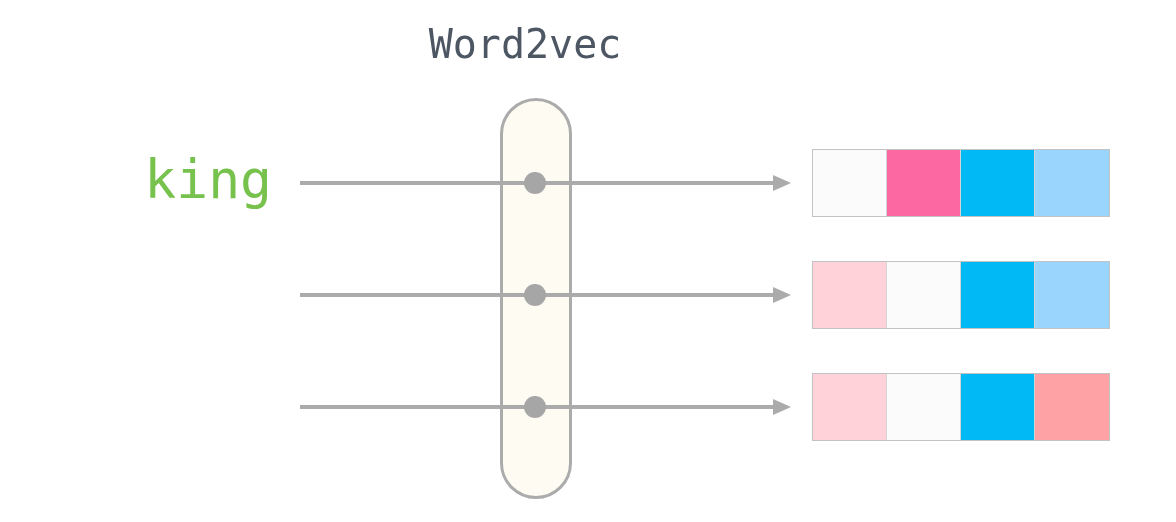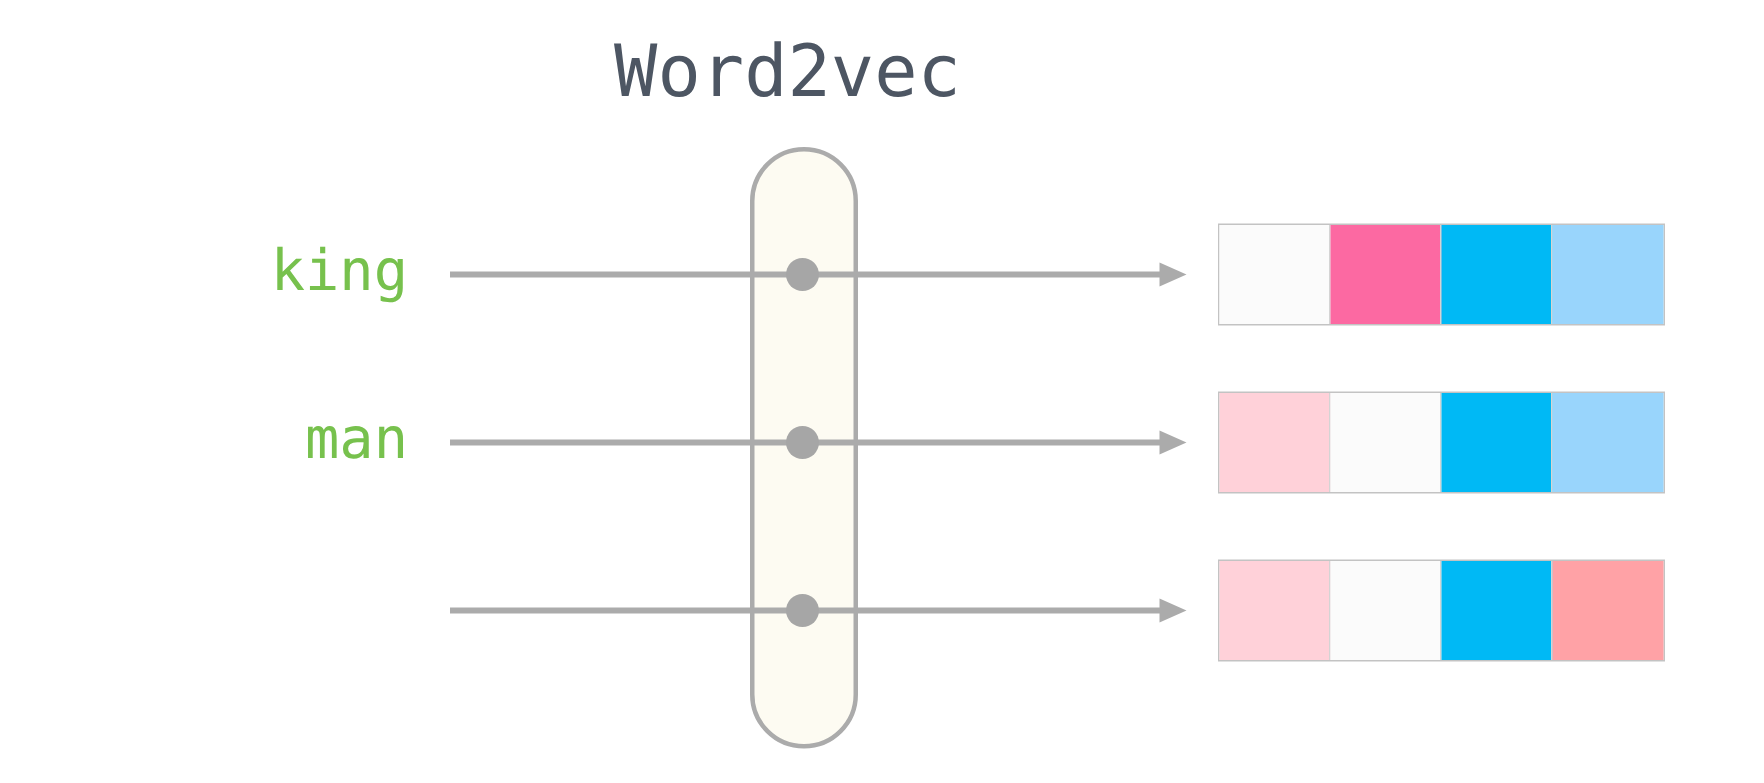--- a/index.html
+++ b/index.html
@@ -15,21 +15,21 @@
     background: #ffffff;
     overflow: hidden;
   }
 
   
   .title {
     position: absolute;
     left: 525px;
     top: 24px;
     transform: translateX(-50%);
-    font-size: 48px;
+    font-size: 40px;
     line-height: 1;
     color: var(--title-slate, #4d5663);
     white-space: nowrap;
     z-index: 4;
   }
 
   
   .pill {
     position: absolute;
     left: 500px;
@@ -45,21 +45,21 @@
 
   
   .r0 { --yc: 183px; }
   .r1 { --yc: 295px; }
   .r2 { --yc: 407px; }
 
   .word {
     position: absolute;
     right: 904px;
     top: calc(var(--yc) - 30px);
-    font-size: 38px;
+    font-size: 53px;
     line-height: 54px;
     color: var(--word-green, #77c14d);
     white-space: nowrap;
     z-index: 3;
   }
 
   .line {
     position: absolute;
     left: 300px;
     width: 474px;
@@ -124,21 +124,20 @@
   <div class="line r0"></div>
   <div class="arrowhead r0"></div>
   <div class="dot r0"></div>
   <div class="vector r0">
       <div class="cell" style="background: rgb(251, 251, 251);"></div>
       <div class="cell" style="background: rgb(252, 105, 162);"></div>
       <div class="cell" style="background: rgb(0, 185, 245);"></div>
       <div class="cell" style="background: rgb(153, 213, 252);"></div>
     </div>
 
-  <div class="word r1">man</div>
   <div class="line r1"></div>
   <div class="arrowhead r1"></div>
   <div class="dot r1"></div>
   <div class="vector r1">
       <div class="cell" style="background: rgb(255, 209, 217);"></div>
       <div class="cell" style="background: rgb(251, 251, 251);"></div>
       <div class="cell" style="background: rgb(0, 185, 245);"></div>
       <div class="cell" style="background: rgb(153, 213, 252);"></div>
     </div>
 

